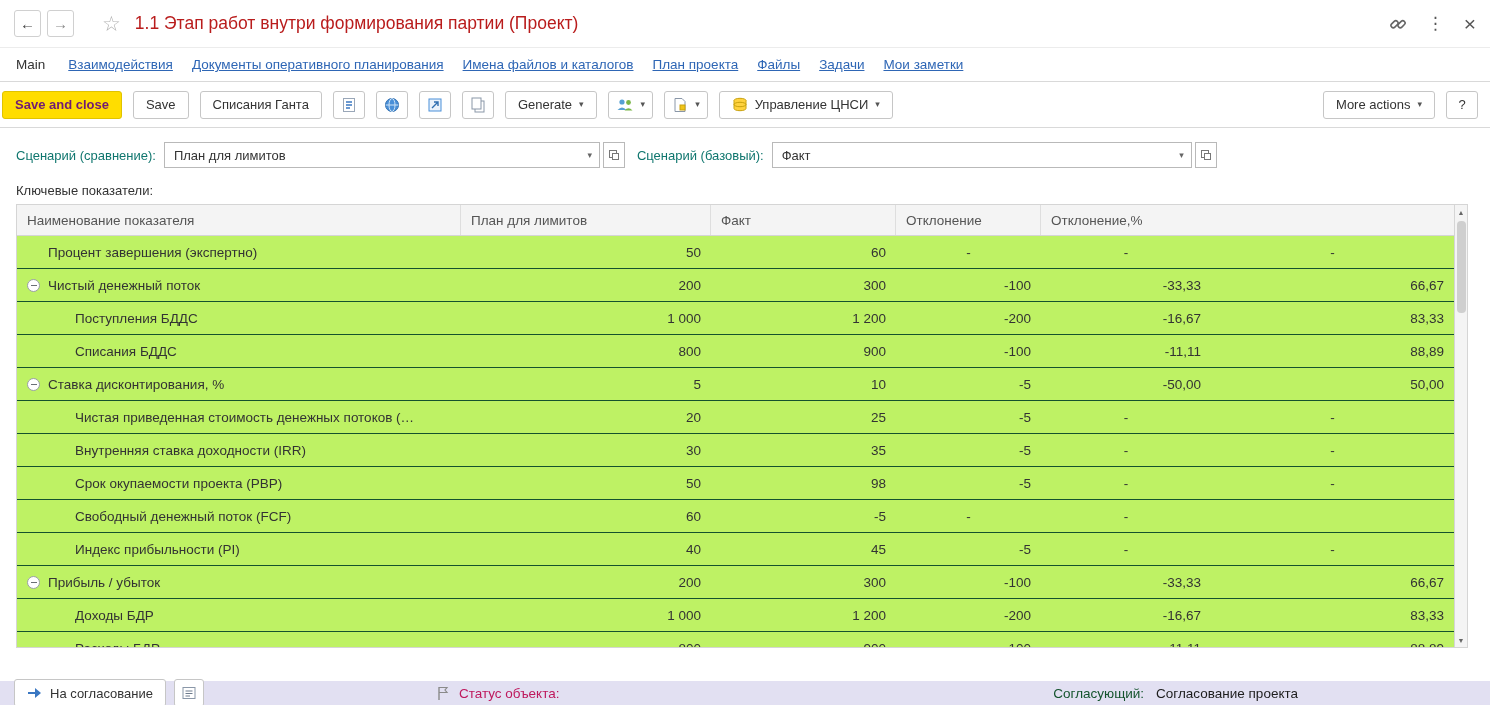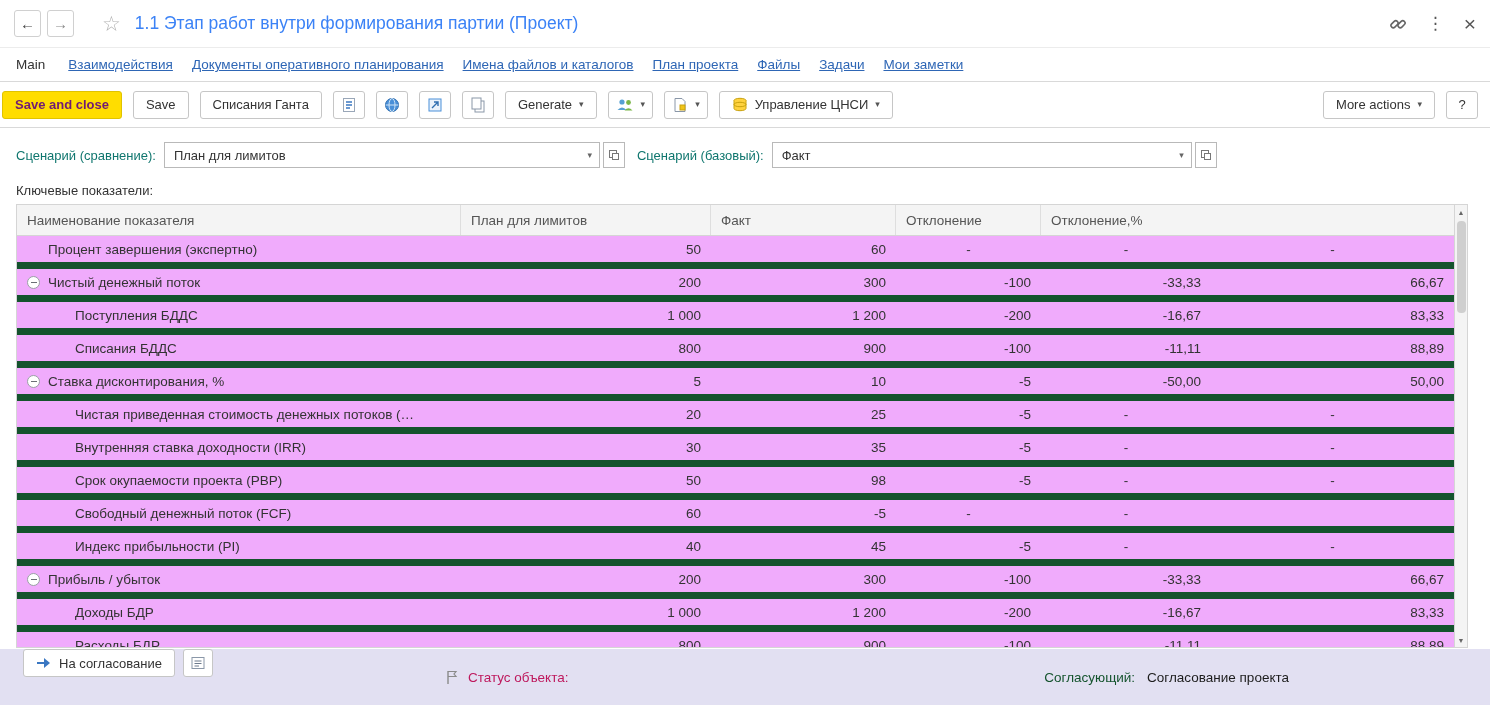--- a/index.html
+++ b/index.html
@@ -6,21 +6,21 @@
   html,body{width:1490px;height:705px;overflow:hidden;background:#fff;
     font-family:"Liberation Sans","DejaVu Sans",sans-serif;color:#333}
   .app{display:flex;flex-direction:column;width:1490px;height:705px;background:#fff}
 
   
   .topbar{height:48px;display:flex;align-items:center;padding:0 14px;border-bottom:1px solid #ececec;flex:none}
   .nav-btn{width:27px;height:27px;border:1px solid #d0d0d0;border-radius:3px;background:#fff;font-size:15px;color:#444;
     display:flex;align-items:center;justify-content:center;cursor:pointer;font-family:inherit}
   .nav-btn.fwd{margin-left:6px;color:#8a8a8a}
   .star{margin-left:28px;font-size:21px;color:#b3b3b3;cursor:pointer;line-height:1}
-  .title{margin-left:14px;font-size:17.5px;font-weight:400;color:#3b82f6;white-space:nowrap}
+  .title{margin-left:14px;font-size:17.5px;font-weight:400;color:#b91c1c;white-space:nowrap}
   .topbar-right{margin-left:auto;display:flex;align-items:center;gap:20px}
   .icon-plain{background:none;border:none;cursor:pointer;color:#555;display:flex;align-items:center;font-family:inherit}
   .dots{font-size:17px}
   .closex{font-size:21px;line-height:1}
 
   
   .tabbar{height:34px;display:flex;align-items:center;gap:19px;padding:0 16px;border-bottom:1px solid #d9d9d9;flex:none;font-size:13.5px}
   .tab-main{color:#333;margin-right:4px;cursor:default}
   .tab-link{color:#2e66b5;text-decoration:underline;cursor:pointer;white-space:nowrap}
 
@@ -48,38 +48,38 @@
   .caption{font-size:13px;color:#333;margin:15px 16px 6px}
 
   
   .grid-wrap{display:flex;margin:0 22px 0 16px}
   .grid{flex:1;border:1px solid #d5d5d5;background:#fff}
   .grid-header,.grid-row{display:grid;grid-template-columns:444px 250px 185px 145px 170px 1fr}
   .grid-header{background:#f4f4f4;border-bottom:1px solid #d5d5d5;height:31px}
   .hcell{display:flex;align-items:center;padding:0 10px;font-size:13.5px;color:#555;border-right:1px solid #dedede;white-space:nowrap;overflow:hidden}
   .hcell:last-child{border-right:none}
   .grid-body{height:411px;overflow:hidden}
-  .grid-row{height:33px;border-bottom:7px solid #14532d;background:#f0abfc}
+  .grid-row{height:33px;border-bottom:1px solid #14532d;background:#bef264}
   .cell{display:flex;align-items:center;font-size:13.5px;color:#333;white-space:nowrap;overflow:hidden}
   .name-cell{padding-left:10px}
   .name-cell.lvl1{padding-left:37px}
   .expander{width:13px;height:13px;border:1px solid #9aa0a6;border-radius:50%;position:relative;flex:none;margin-right:8px;cursor:pointer;background:#fff}
   .expander::after{content:"";position:absolute;left:2.5px;right:2.5px;top:50%;height:1px;background:#6a6f75}
   .expander.hiddenx{visibility:hidden}
   .num{justify-content:flex-end;padding-right:10px}
   .num.dash{justify-content:center;padding-right:0}
 
   
   .vscroll{width:13px;background:#f4f4f4;border:1px solid #d5d5d5;border-left:none;display:flex;flex-direction:column;align-items:center}
   .scroll-arrow{height:14px;width:100%;font-size:7px;color:#666;display:flex;align-items:center;justify-content:center;cursor:pointer;background:none;border:none;font-family:inherit}
   .scroll-thumb{width:9px;height:92px;background:#cfcfcf;border-radius:4px;margin-top:2px;cursor:grab}
   .vfill{flex:1}
 
   
-  .footer{margin-top:auto;height:56px;background:#e2e0f2;display:flex;padding:0 23px;flex:none;font-size:13.5px}
+  .footer{margin-top:auto;height:24px;background:#e2e0f2;display:flex;align-items:center;padding:0 14px;flex:none;font-size:13.5px}
   .footer .btn{background:#fff}
   .note-btn{margin-left:8px;width:30px}
   .status-group{display:flex;align-items:center;gap:9px;margin-left:232px;color:#be185d}
   .right-group{margin-left:auto;margin-right:178px;display:flex;align-items:center;gap:12px;white-space:nowrap}
   .approver-label{color:#14532d}
   .approver-value{color:#1d1d1d}
 </style>
 </head>
 <body>
 

